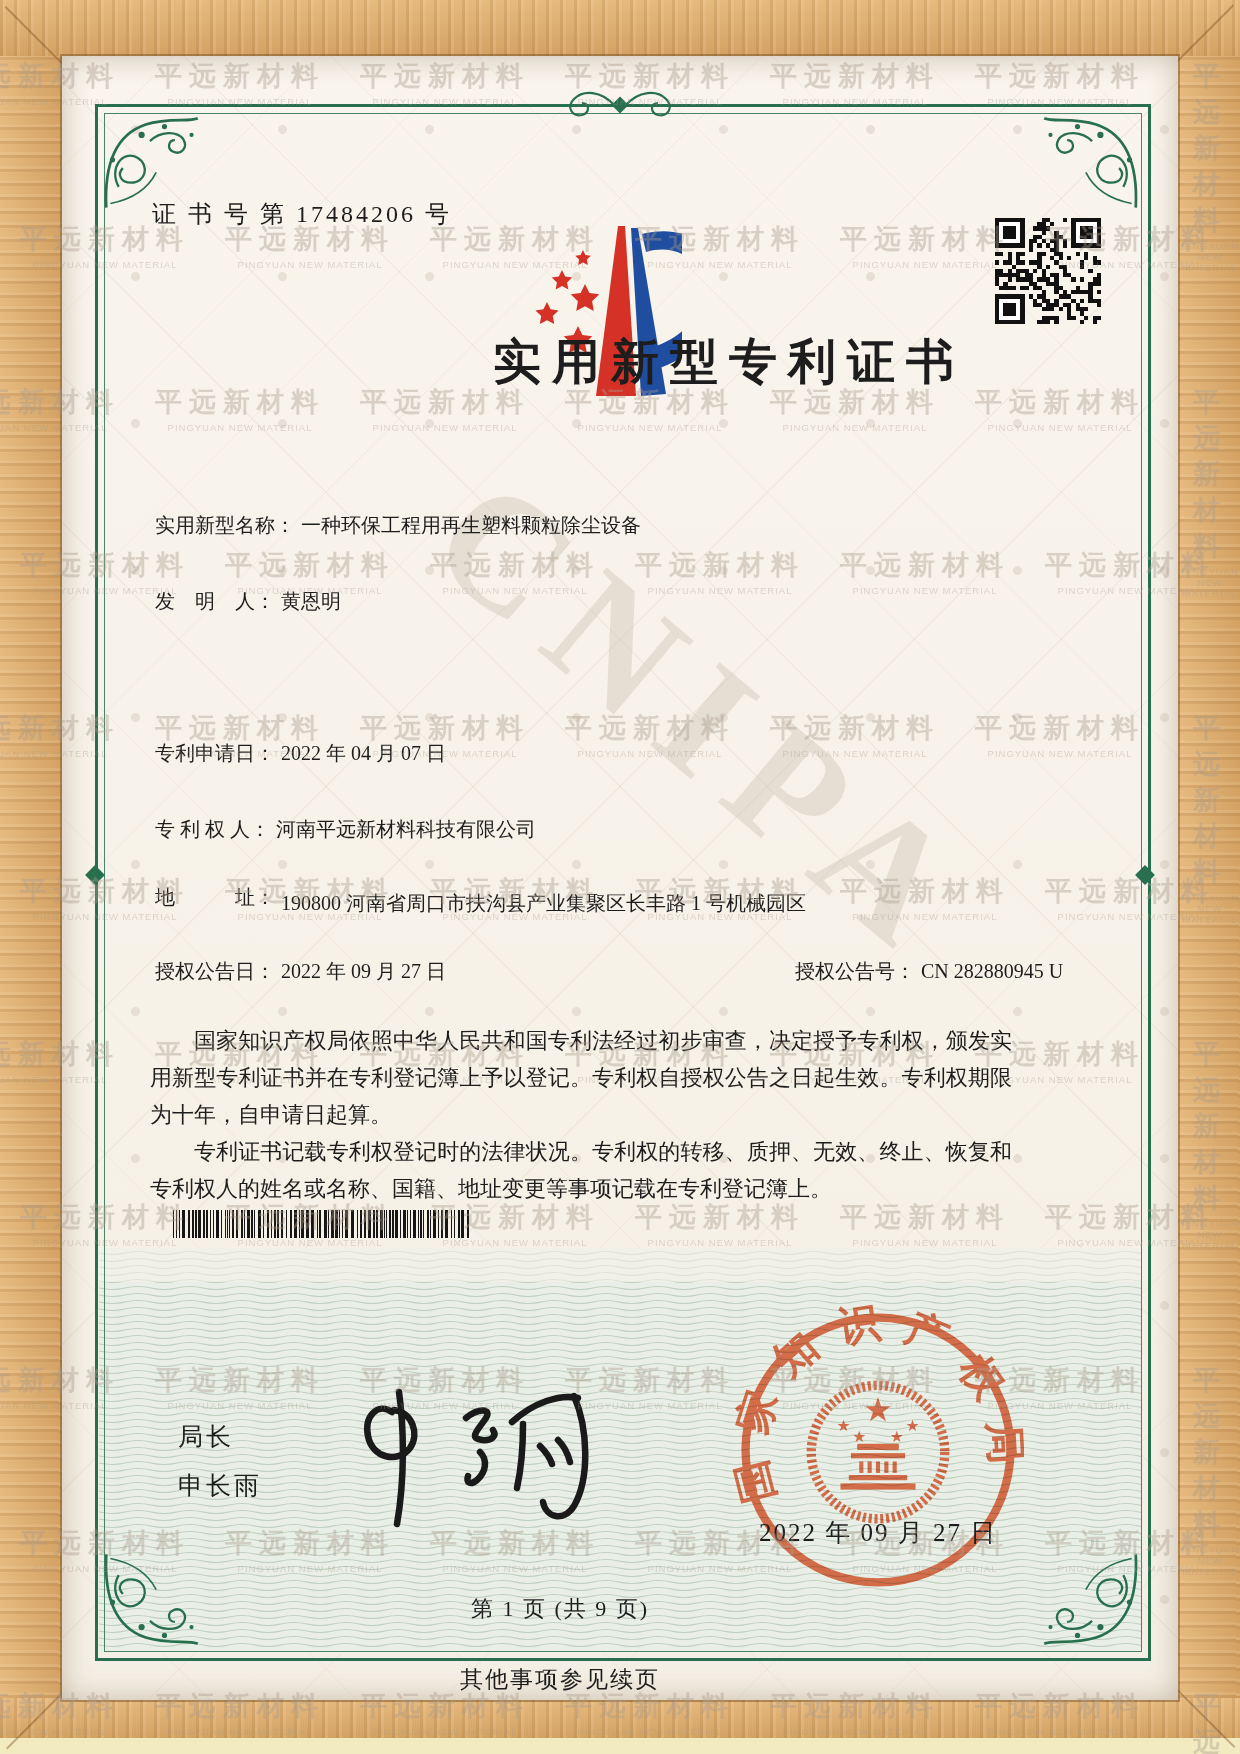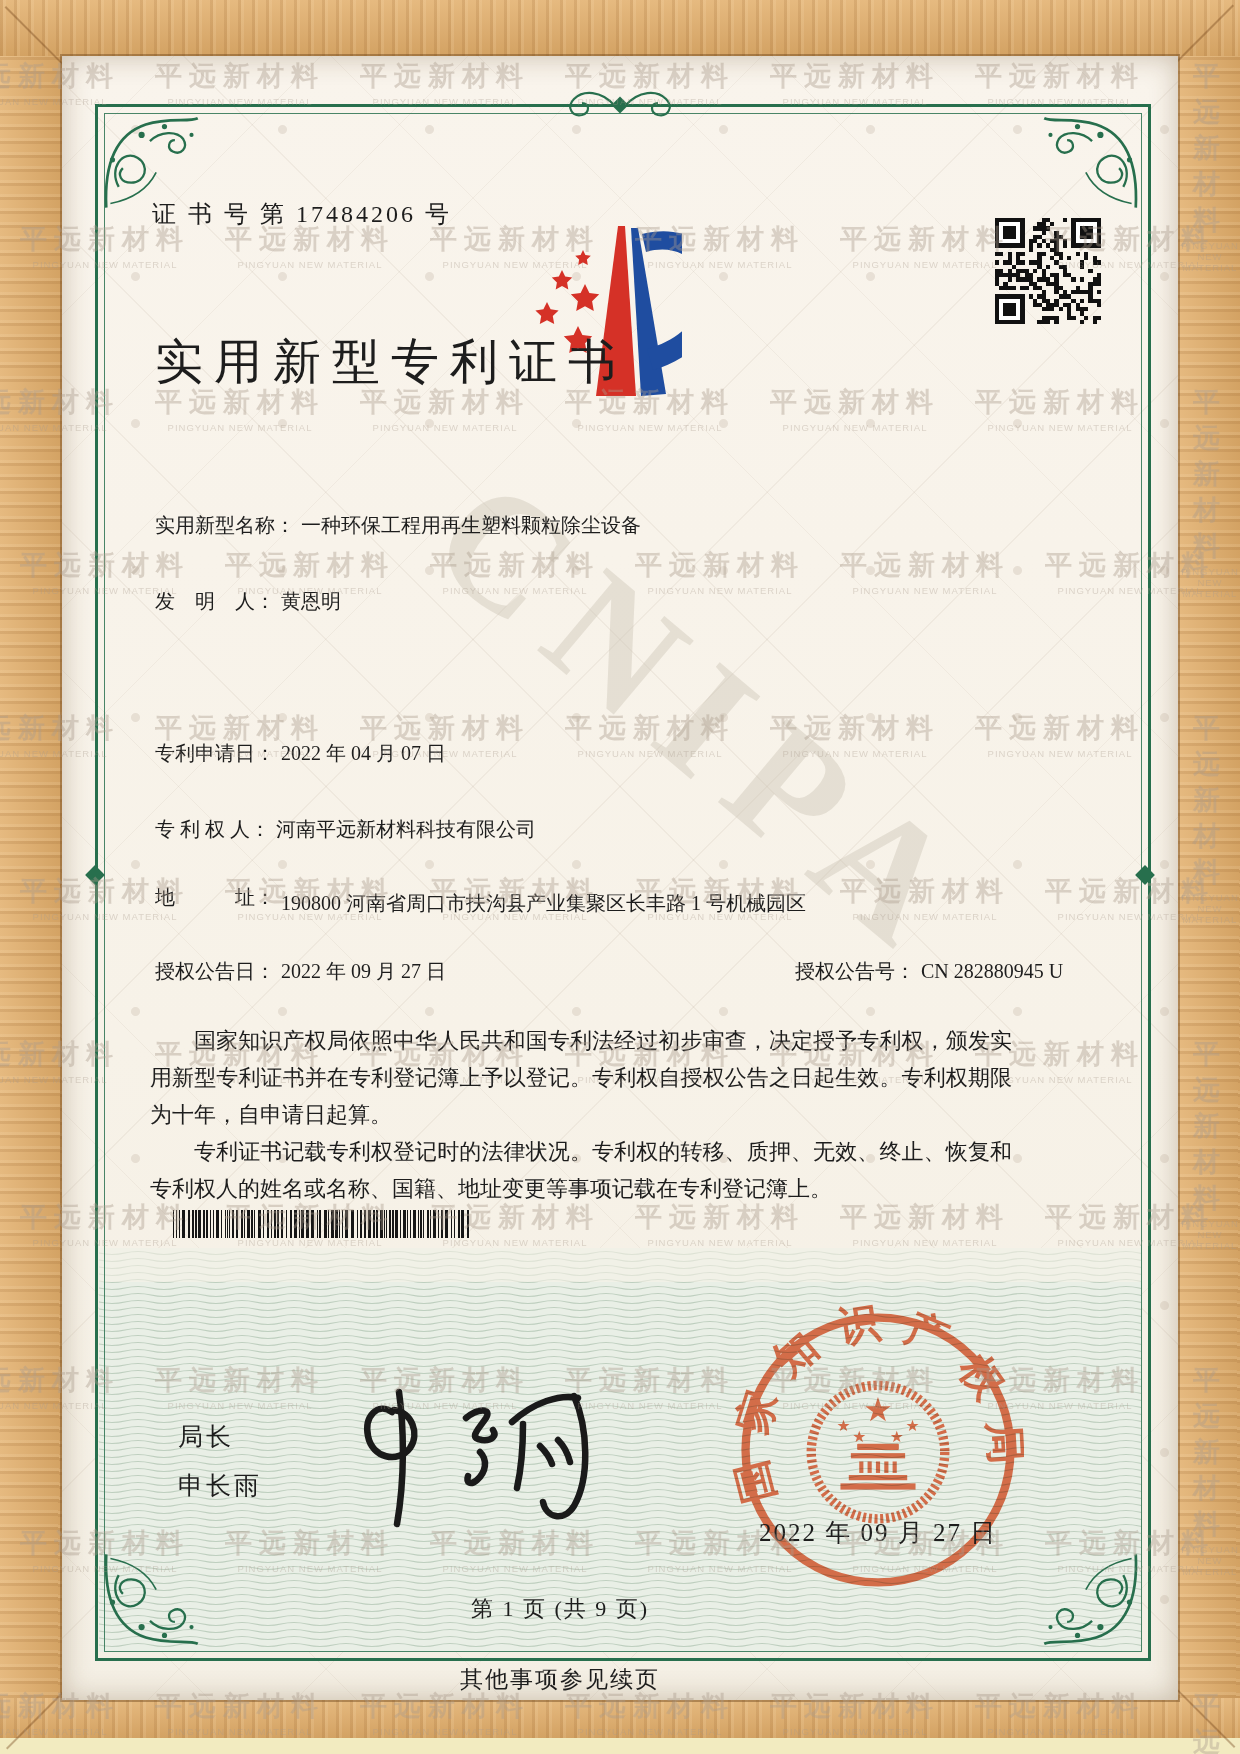--- a/index.html
+++ b/index.html
@@ -37,22 +37,22 @@
   .green-border::before{content:"";position:absolute;inset:6px;border:1px solid rgba(42,113,80,.85);}
   .flourish{position:absolute;z-index:4;width:104px;height:104px;pointer-events:none;}
   .ornament-top{position:absolute;z-index:4;left:545px;top:84px;width:150px;height:44px;pointer-events:none;}
   .side-diamond{position:absolute;z-index:4;width:14px;height:14px;background:var(--green);transform:rotate(45deg);}
   
   .waves{position:absolute;left:99px;top:1248px;width:1042px;height:404px;z-index:2;}
   
   .cert-no{position:absolute;left:152px;top:198px;font-size:24px;letter-spacing:3px;z-index:5;}
   .logo{position:absolute;left:470px;top:190px;width:212px;height:212px;z-index:5;}
   .qr{position:absolute;left:995px;top:218px;width:106px;height:106px;z-index:5;}
-  .title{position:absolute;left:155px;top:330px;width:810px;text-align:left;
-    font-size:48px;font-weight:normal;letter-spacing:11px;z-index:5;}
+  .title{position:absolute;left:155px;top:330px;width:810px;text-align:right;
+    font-size:48px;font-weight:bold;letter-spacing:11px;z-index:5;}
   .field{position:absolute;left:155px;font-size:20px;z-index:5;white-space:nowrap;}
   .field .val{margin-left:6px;}
   .field .val.wrap{white-space:normal;display:inline-block;vertical-align:top;width:672px;line-height:38px;}
   .grant2{position:absolute;left:640px;top:0;}
   .paras{position:absolute;left:150px;top:1022px;width:862px;z-index:5;font-size:22px;line-height:37px;text-align:justify;}
   .paras p{margin:0;text-indent:2em;}
   .barcode{position:absolute;left:173px;top:1210px;width:302px;height:28px;z-index:5;}
   .officer{position:absolute;left:178px;top:1420px;z-index:5;font-size:25px;
     font-family:"Liberation Sans","DejaVu Sans",sans-serif;}
   .officer div{margin-bottom:16px;letter-spacing:3px;}

